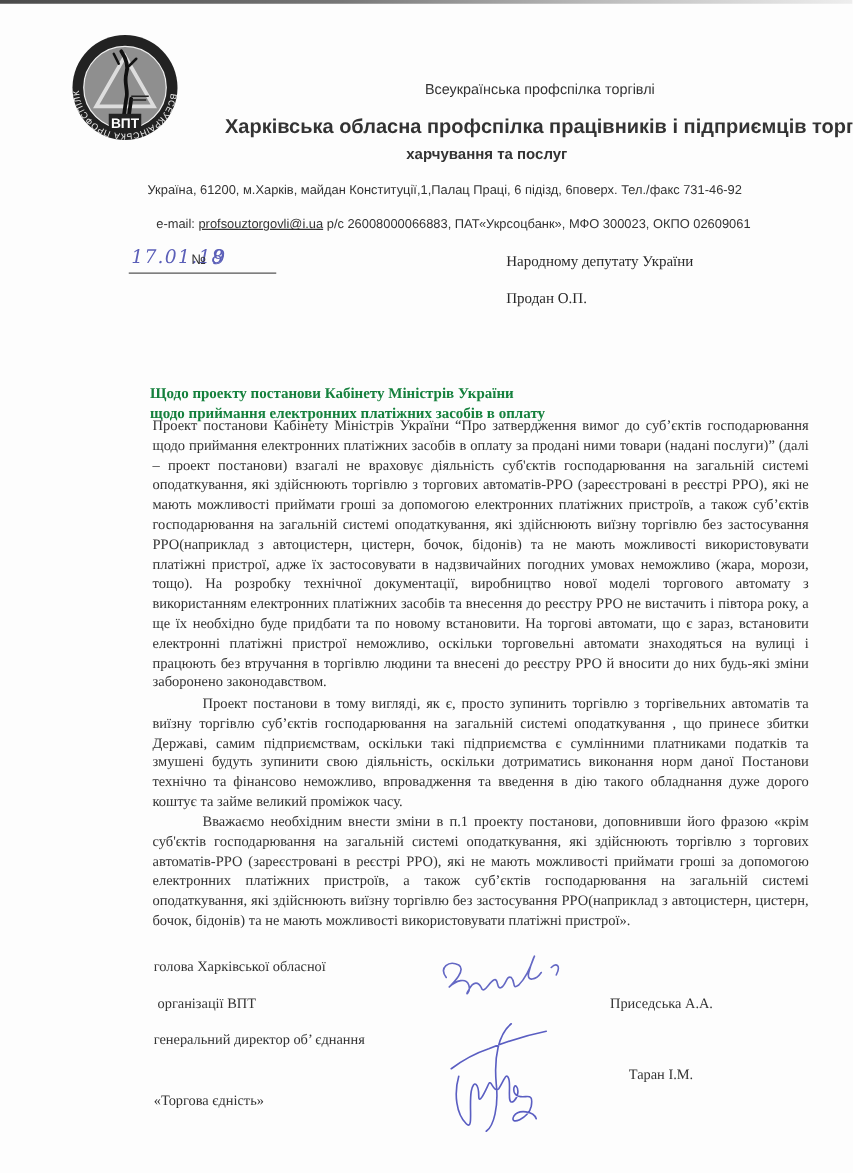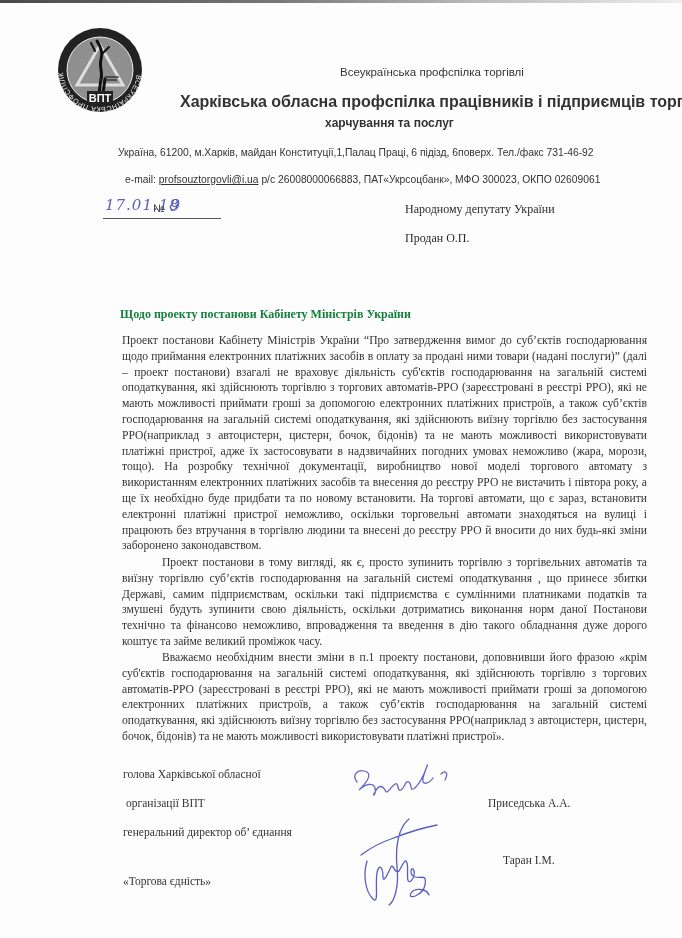--- a/index.html
+++ b/index.html
@@ -105,20 +105,21 @@
   <span class="hand date">17.01.18</span>
   <span class="num-label">№</span>
   <span class="hand num">9</span>
 </div>
 
 <div class="recipient rcp1">Народному депутату України</div>
 <div class="recipient rcp2">Продан О.П.</div>
 
 <div class="subject">
   <div>Щодо проекту постанови Кабінету Міністрів України</div>
+  <div>щодо приймання електронних платіжних засобів в оплату</div>
 </div>
 
 <div class="body-text p1">Проект постанови Кабінету Міністрів України “Про затвердження вимог до суб’єктів господарювання щодо приймання електронних платіжних засобів в оплату за продані ними товари (надані послуги)” (далі – проект постанови)  взагалі не враховує діяльність суб'єктів господарювання на загальній системі оподаткування, які здійснюють торгівлю з торгових автоматів-РРО (зареєстровані в реєстрі РРО), які не мають можливості приймати гроші за допомогою електронних платіжних пристроїв, а також суб’єктів господарювання на загальній системі оподаткування, які здійснюють виїзну торгівлю без застосування РРО(наприклад з автоцистерн, цистерн, бочок, бідонів) та не мають можливості використовувати платіжні пристрої, адже їх застосовувати в надзвичайних погодних умовах неможливо (жара, морози, тощо). На розробку технічної документації, виробництво нової моделі торгового автомату з використанням електронних платіжних засобів та внесення до реєстру РРО не вистачить і півтора року, а ще їх необхідно буде придбати та по новому встановити. На торгові автомати, що є зараз, встановити електронні платіжні пристрої неможливо, оскільки торговельні автомати знаходяться на вулиці і працюють без втручання в торгівлю людини та внесені до реєстру РРО й вносити до них будь-які зміни заборонено законодавством.</div>
 <div class="body-text p2">Проект постанови в тому вигляді, як є, просто зупинить торгівлю з торгівельних автоматів та виїзну торгівлю суб’єктів господарювання на загальній системі оподаткування , що принесе збитки Державі, самим підприємствам, оскільки такі підприємства є сумлінними платниками податків та змушені будуть зупинити свою діяльність, оскільки дотриматись виконання норм даної Постанови технічно та фінансово неможливо, впровадження та введення в дію такого обладнання дуже дорого коштує та  займе великий проміжок часу.</div>
 <div class="body-text p3">Вважаємо необхідним внести зміни  в п.1 проекту постанови, доповнивши його фразою «крім суб'єктів господарювання на загальній системі оподаткування, які здійснюють торгівлю з торгових автоматів-РРО (зареєстровані в реєстрі РРО), які не мають можливості приймати гроші за допомогою електронних платіжних пристроїв, а також суб’єктів господарювання на загальній системі оподаткування, які здійснюють виїзну торгівлю без застосування РРО(наприклад з автоцистерн, цистерн, бочок, бідонів) та не мають можливості використовувати платіжні пристрої».</div>
 
 <div class="sig-label sig1">голова Харківської обласної</div>
 <div class="sig-label sig2"> організації ВПТ</div>
 <div class="sig-label sig3">генеральний директор об’ єднання</div>
 <div class="sig-label sig4">«Торгова єдність»</div>

